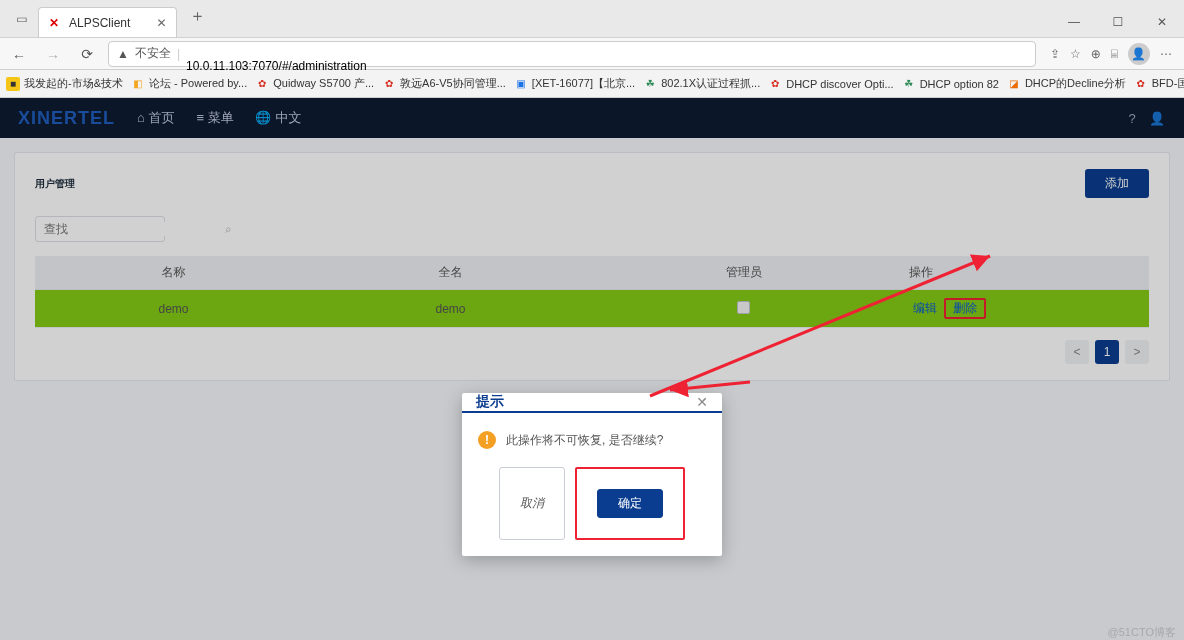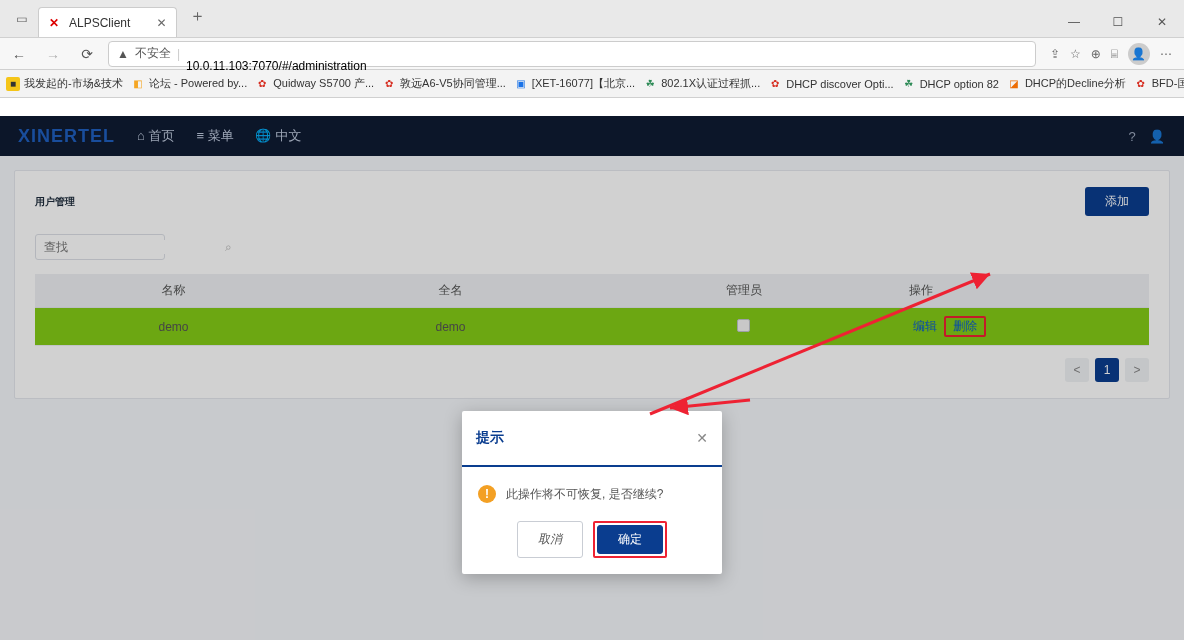--- a/index.html
+++ b/index.html
@@ -24,21 +24,21 @@
   .avatar-sm { width: 22px; height: 22px; border-radius: 50%; background: #ccc; display:flex; align-items:center; justify-content:center; color:#fff; }
 
   .bmbar { height: 28px; display: flex; align-items: center; background: #f3f3f3; border-bottom: 1px solid #d0d0d0; padding: 0 6px; gap: 8px; overflow: hidden; }
   .bm { display: flex; align-items: center; gap: 4px; color: #333; font-size: 11px; white-space: nowrap; }
   .bm .ico { width: 14px; height: 14px; display: inline-flex; align-items: center; justify-content: center; font-size: 10px; }
 
   
   .app { position: relative; height: calc(640px - 38px - 32px - 28px); background: #f5f7fa; }
   .app-dim { position: absolute; inset: 0; background: rgba(0,0,0,0.18); pointer-events: none; z-index: 5; }
 
-  .appbar { height: 40px; background: #0f1b33; color: #bfcadd; display: flex; align-items: center; padding: 0 18px; gap: 22px; font-size: 13px; margin-top: 18px; }
+  .appbar { height: 40px; background: #0f1b33; color: #bfcadd; display: flex; align-items: center; padding: 0 18px; gap: 22px; font-size: 13px; }
   .brand { font-weight: bold; font-size: 18px; letter-spacing: 1px; color: #1f5fbf; }
   .appbar-right { margin-left: auto; display: flex; gap: 14px; color: #9ca8bd; }
 
   .page { padding: 14px; }
   .card { background: #fff; border: 1px solid #e4e7ed; border-radius: 2px; padding: 16px 20px; }
   .card-hd { display: flex; align-items: center; }
   .card-hd h3 { font-size: 10px; color: #1f2d3d; font-weight: 600; }
   .btn-add { margin-left: auto; background: #0a3d8f; color: #fff; border: none; border-radius: 3px; padding: 6px 20px; font-size: 12px; }
 
   .search { margin-top: 18px; width: 130px; height: 26px; border: 1px solid #dcdfe6; border-radius: 3px; display: flex; align-items: center; padding: 0 8px; color: #aaa; gap: 26px; }
@@ -52,29 +52,29 @@
   .chk.on::after { content: "✓"; position: absolute; inset: 0; font-size: 10px; color: #888; line-height: 11px; text-align: center; }
   .op a { color: #0a5bd1; margin: 0 4px; text-decoration: none; }
   .op .del-box { display: inline-block; border: 2px solid #e23; padding: 0 3px; border-radius: 2px; }
 
   .pager { display: flex; justify-content: flex-end; gap: 6px; margin-top: 12px; align-items: center; }
   .pgbtn { width: 24px; height: 24px; display: flex; align-items: center; justify-content: center; background: #f0f2f5; border-radius: 3px; color: #888; font-size: 12px; }
   .pgbtn.cur { background: #0a3d8f; color: #fff; }
 
   
   .modal { position: absolute; left: 462px; top: 295px; width: 260px; background: #fff; border-radius: 2px; box-shadow: 0 4px 18px rgba(0,0,0,0.25); z-index: 10; }
-  .modal-hd { display: flex; align-items: center; padding: 18px 14px; border-bottom: 2px solid #0a3d8f; }
+  .modal-hd { display: flex; align-items: center; padding: 0 14px; border-bottom: 2px solid #0a3d8f; }
   .modal-hd .ttl { color: #0a3d8f; font-size: 14px; font-weight: 600; }
   .modal-hd .x { margin-left: auto; color: #888; font-size: 14px; }
   .modal-bd { padding: 18px 16px 8px 16px; display: flex; align-items: center; gap: 10px; color: #555; font-size: 12px; }
   .warn { width: 18px; height: 18px; border-radius: 50%; background: #f3a024; color: #fff; display: flex; align-items: center; justify-content: center; font-weight: bold; font-size: 12px; }
   .modal-ft { display: flex; justify-content: center; gap: 10px; padding: 10px 16px 16px; }
   .btn { border-radius: 3px; font-size: 12px; padding: 5px 20px; cursor: pointer; }
   .btn-cancel { background: #fff; border: 1px solid #c9cdd4; color: #555; font-style: italic; }
-  .btn-ok-wrap { border: 2px solid #e23; padding: 2px; border-radius: 2px; }
+  .btn-ok-wrap { border: 2px solid #e23; padding: 20px; border-radius: 2px; }
   .btn-ok { background: #0a3d8f; color: #fff; border: 1px solid #0a3d8f; }
 
   .watermark { position: absolute; right: 8px; bottom: 0; color: rgba(0,0,0,0.18); font-size: 11px; z-index: 30; }
 
   
   .anno { position: absolute; z-index: 20; pointer-events: none; }
 </style>
 </head>
 <body>
 

